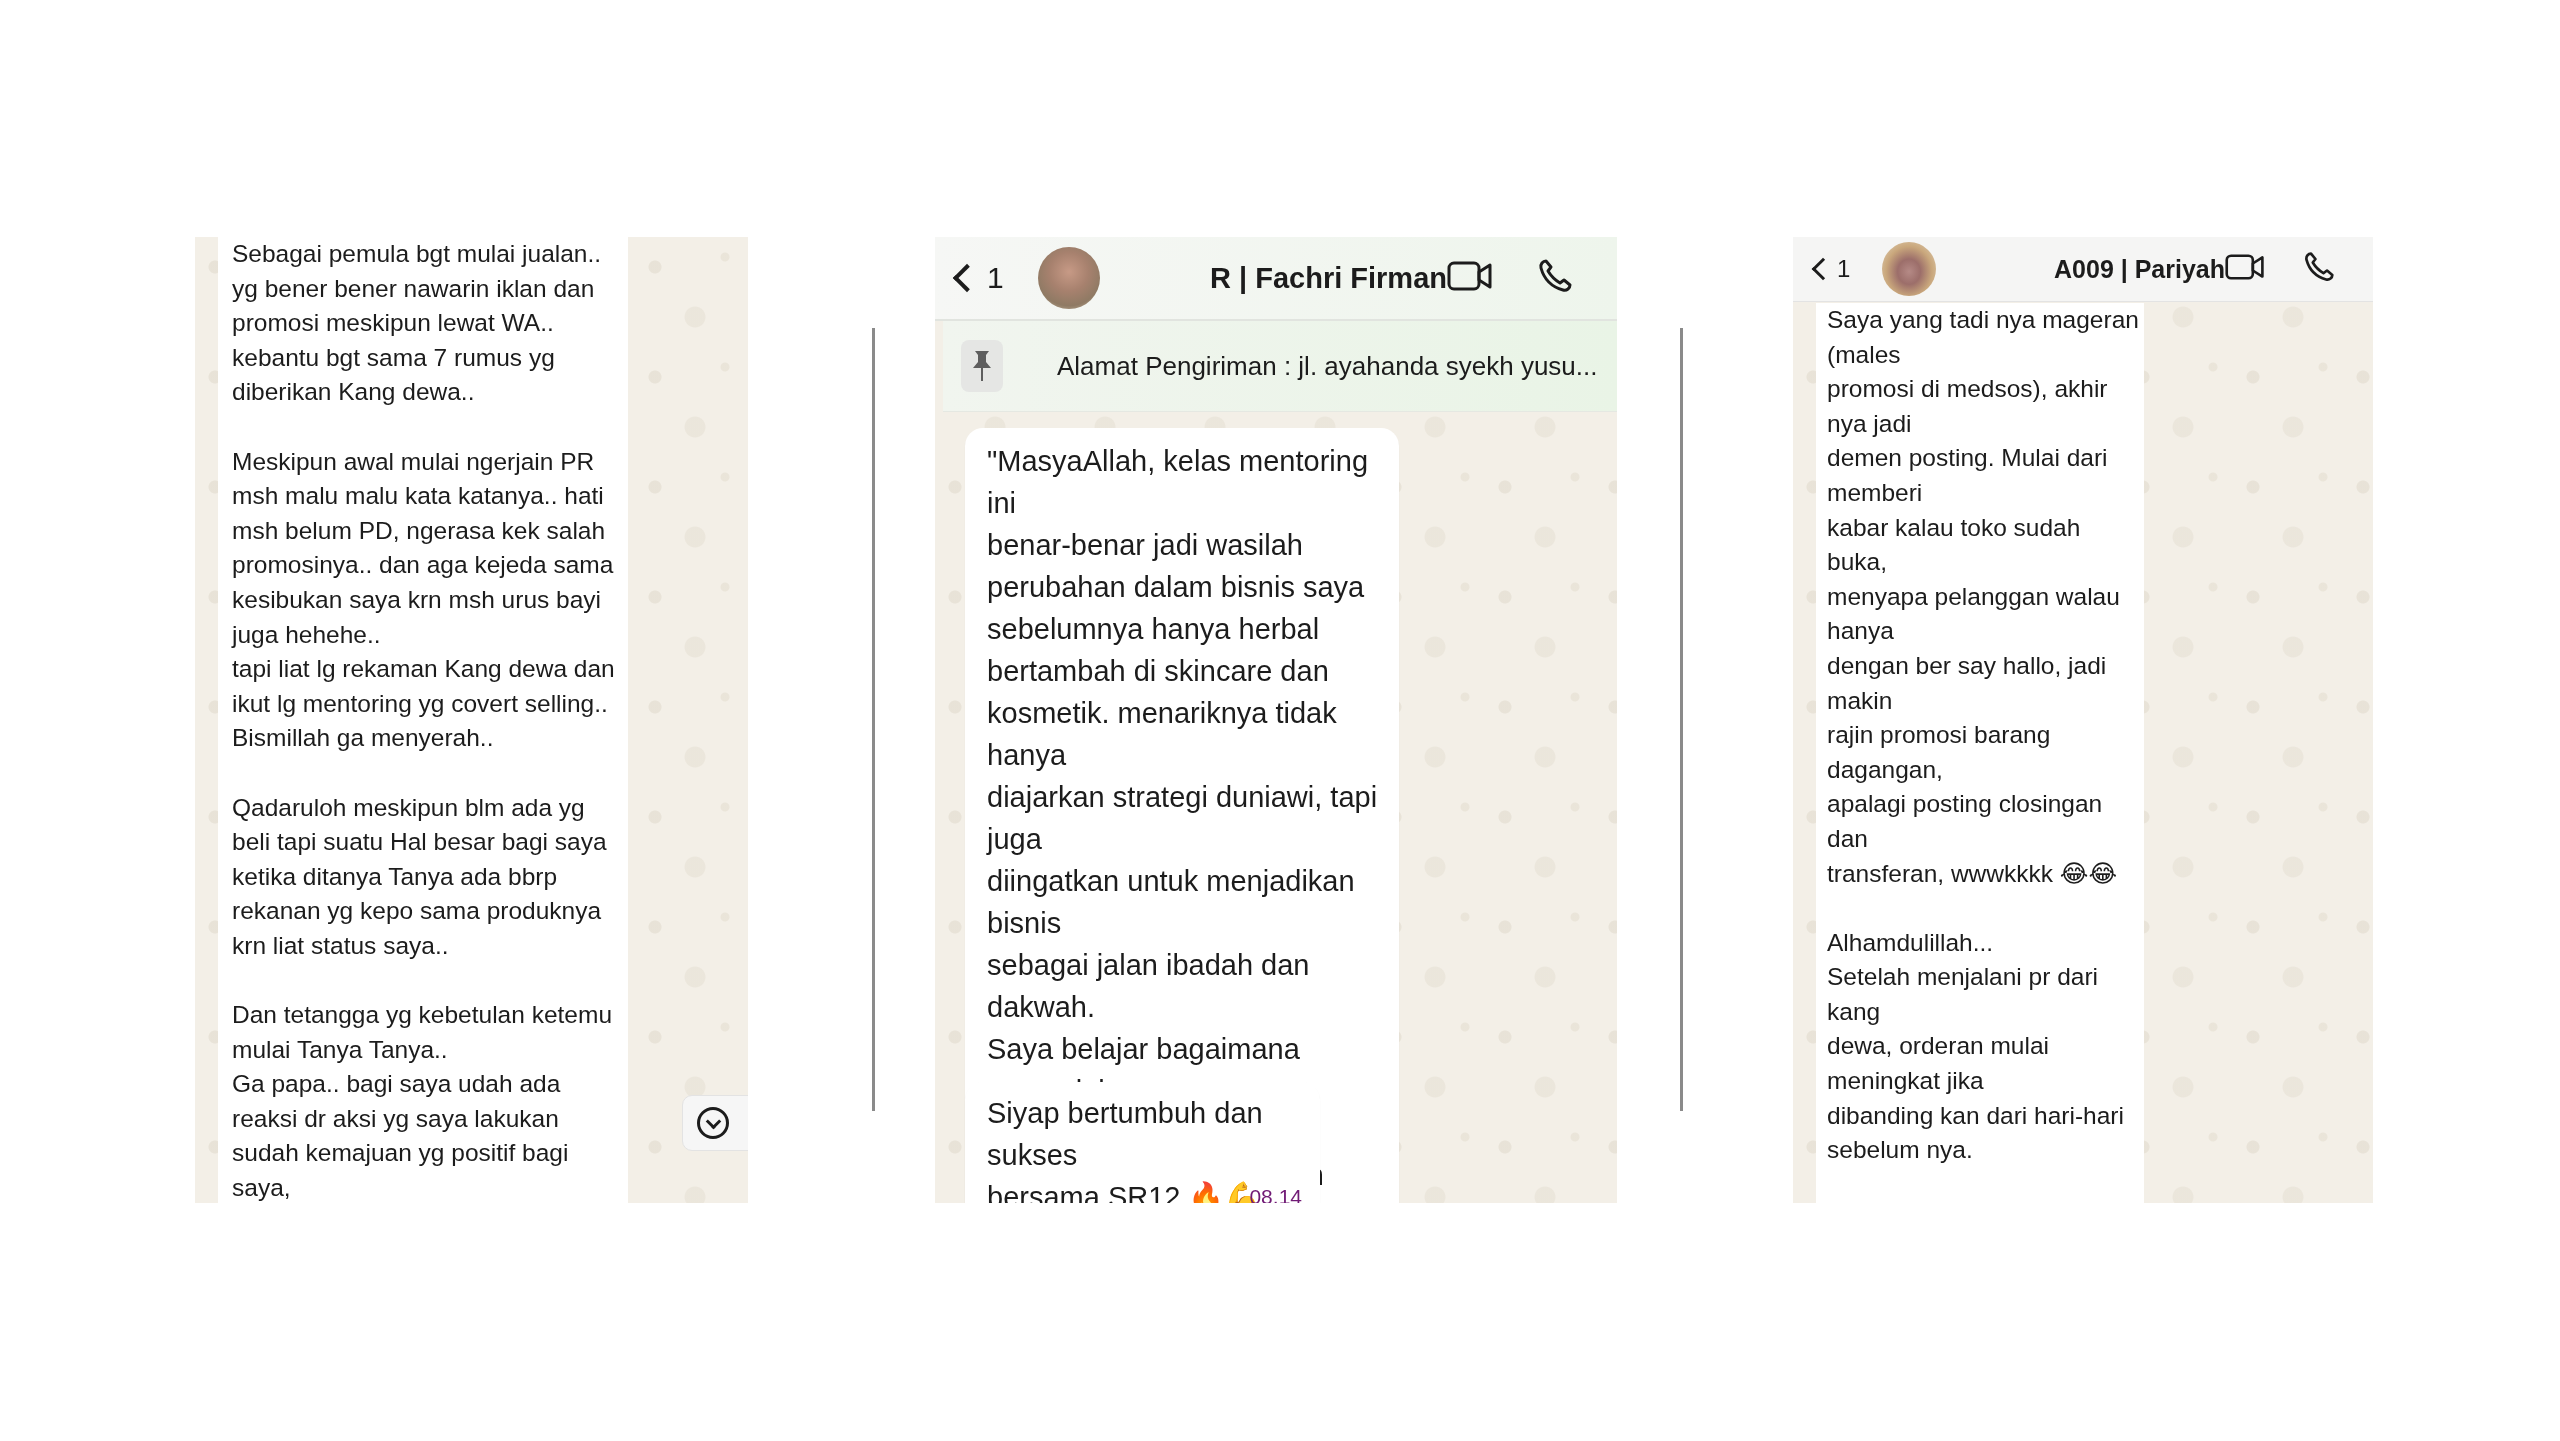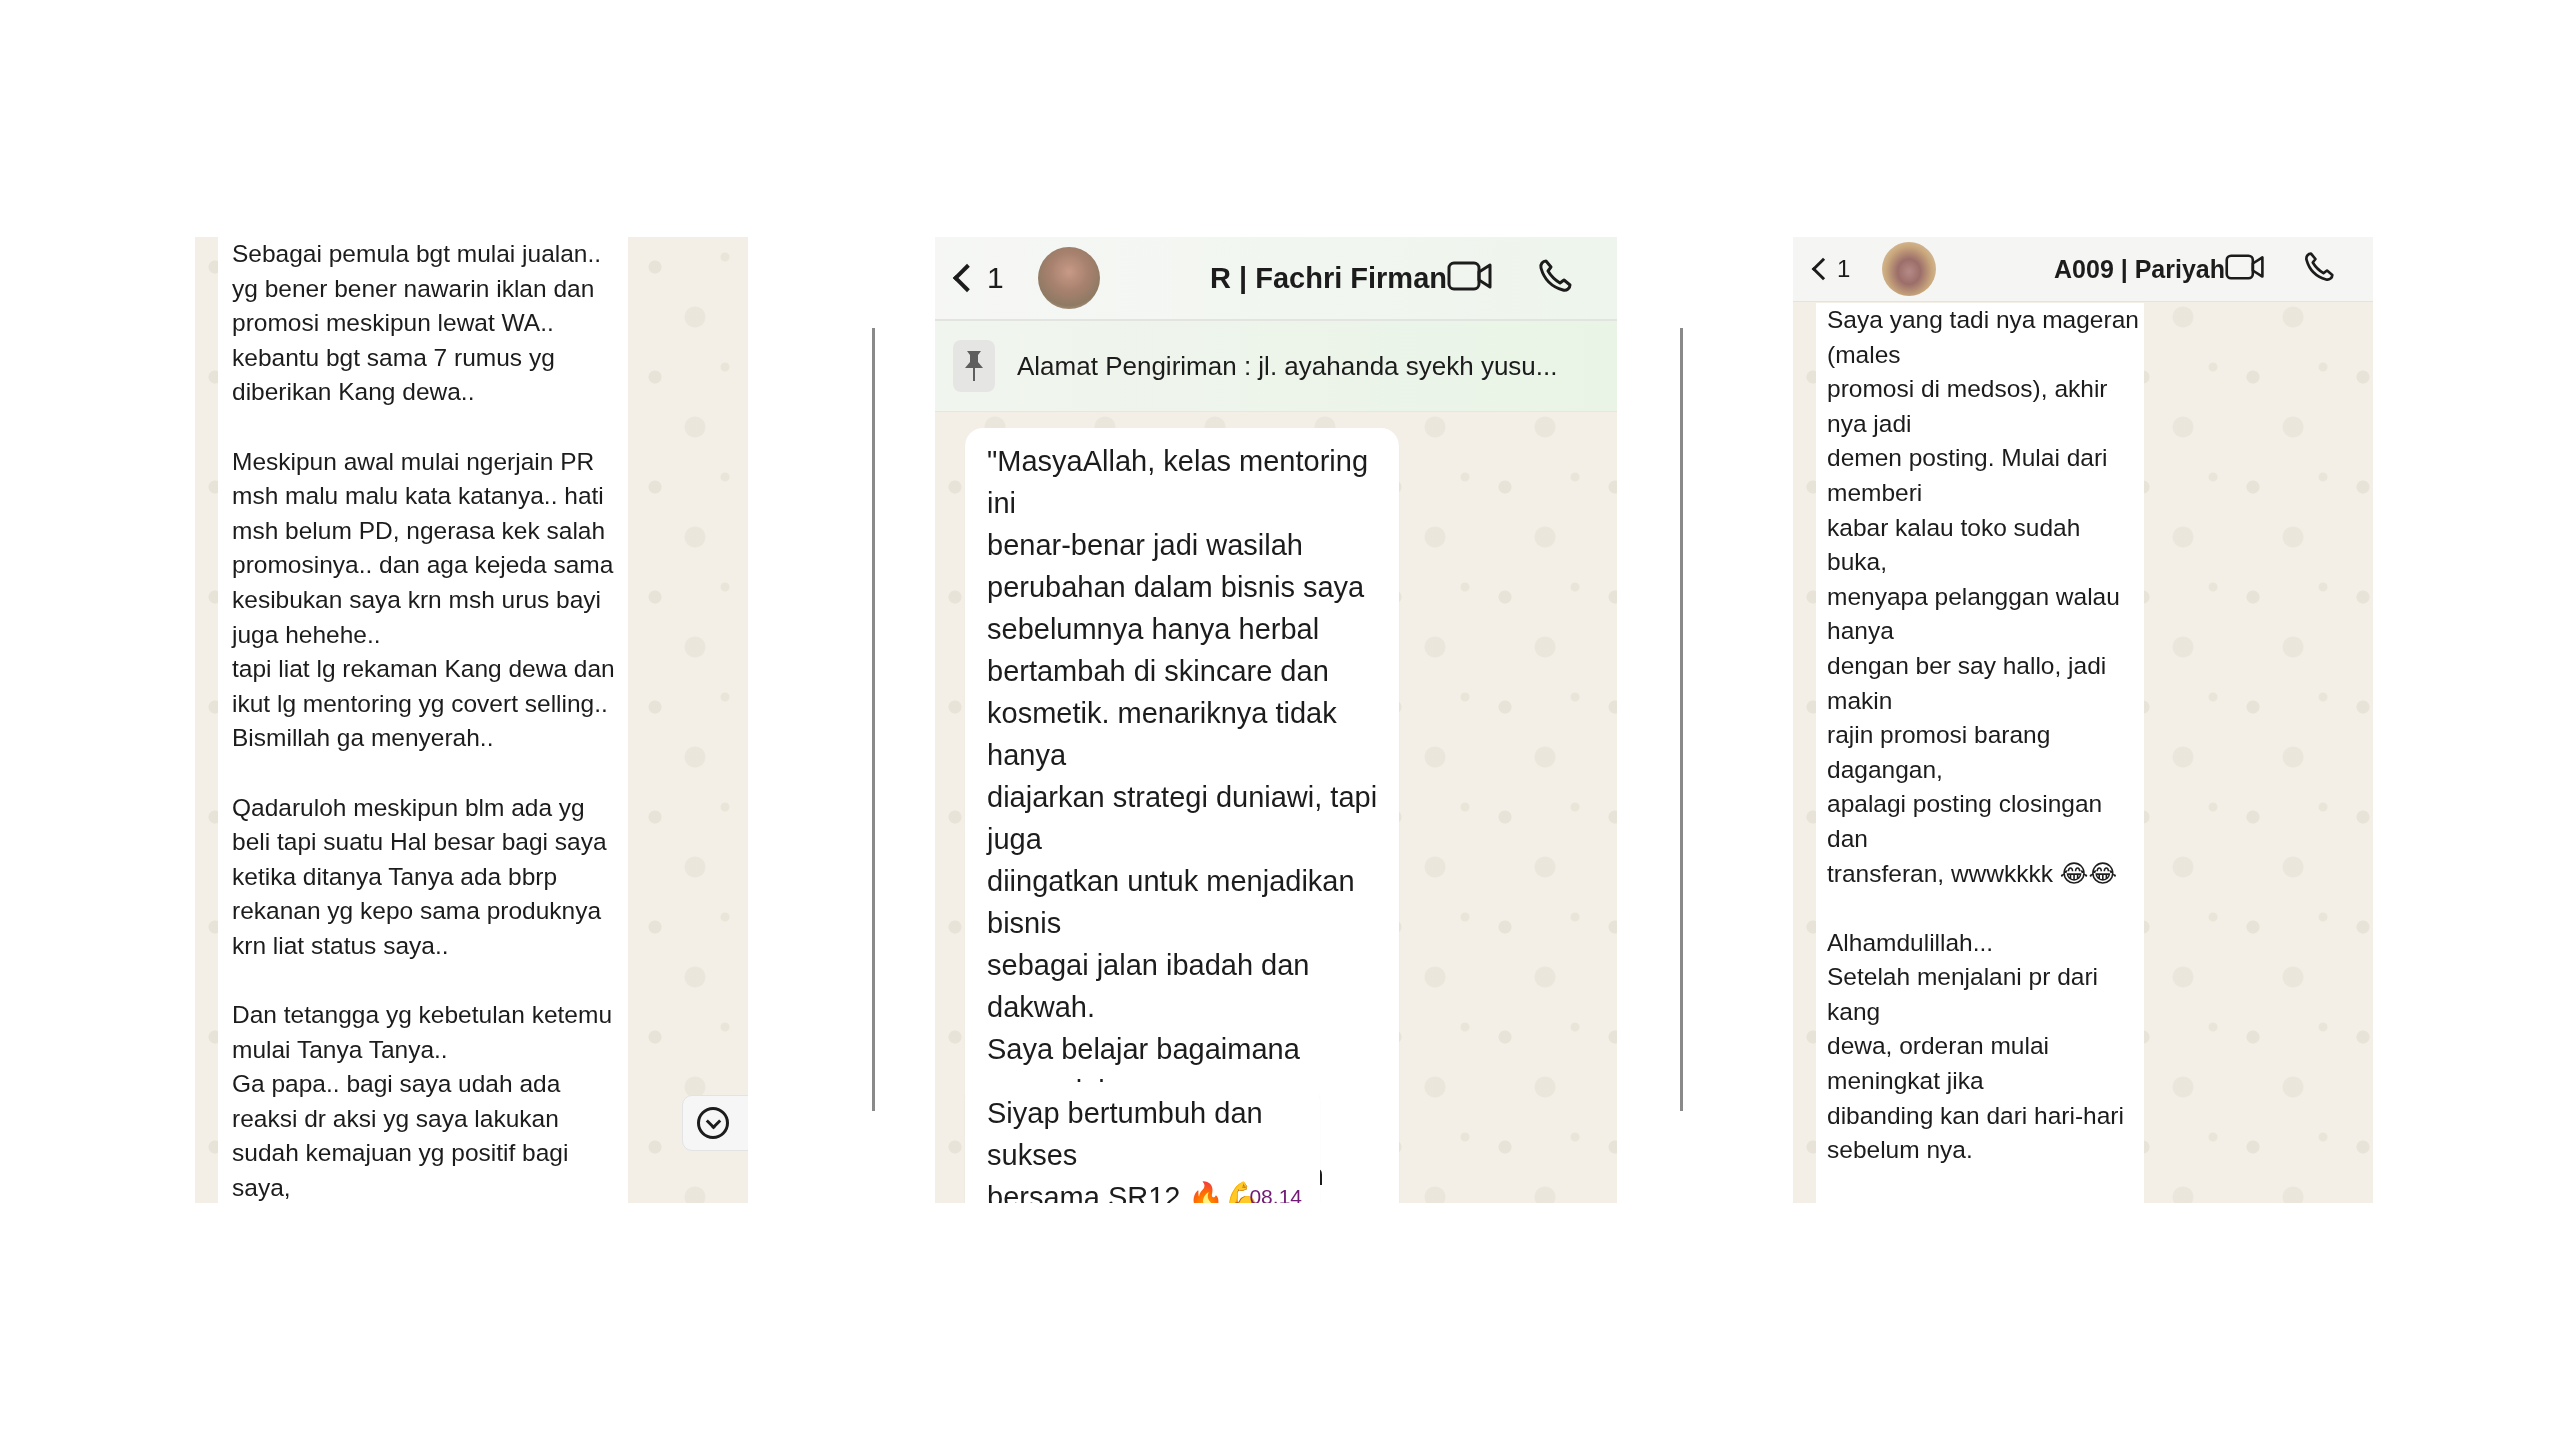--- a/index.html
+++ b/index.html
@@ -65,23 +65,24 @@
   .panel-right .avatar {
     width:54px; height:54px; margin-left:32px;
     background:radial-gradient(ellipse at 50% 55%, #b58a86 0%, #9c6e6a 30%, #c9a77c 60%, #e5d6bd 100%);
   }
   .contact-name { font-size:29px; margin-left:20px; font-weight:600; color:#1c1c1c; flex:1;text-align:right; }
   .panel-right .contact-name { font-size:25px; margin-left:18px; }
   .header-icon { margin-right:44px; cursor:pointer; }
   .panel-right .header-icon { margin-right:38px; }
 
   .pinned-bar {
-    position:absolute; left:0; right:0; top:84px; height:90px;
+    position:absolute; left:8px; right:0; top:84px; height:90px;
     background:linear-gradient(90deg, #f1f5ef, #e9f4e6); display:flex; align-items:center;
     border-bottom:1px solid #e5e8e2;
+    gap:32px;
   }
   .pin-icon-box {
     width:42px; height:52px; background:#e5e6e4; border-radius:8px; margin-left:18px;
     display:flex; align-items:center; justify-content:center;
   }
   .pinned-text { font-size:26px; margin-left:22px; color:#1c1c1c; }
 
   .bubble {
     position:absolute; background:#ffffff; border-radius:18px;
     font-size:29px; line-height:42px; color:#1c1c1c; box-sizing:border-box;

